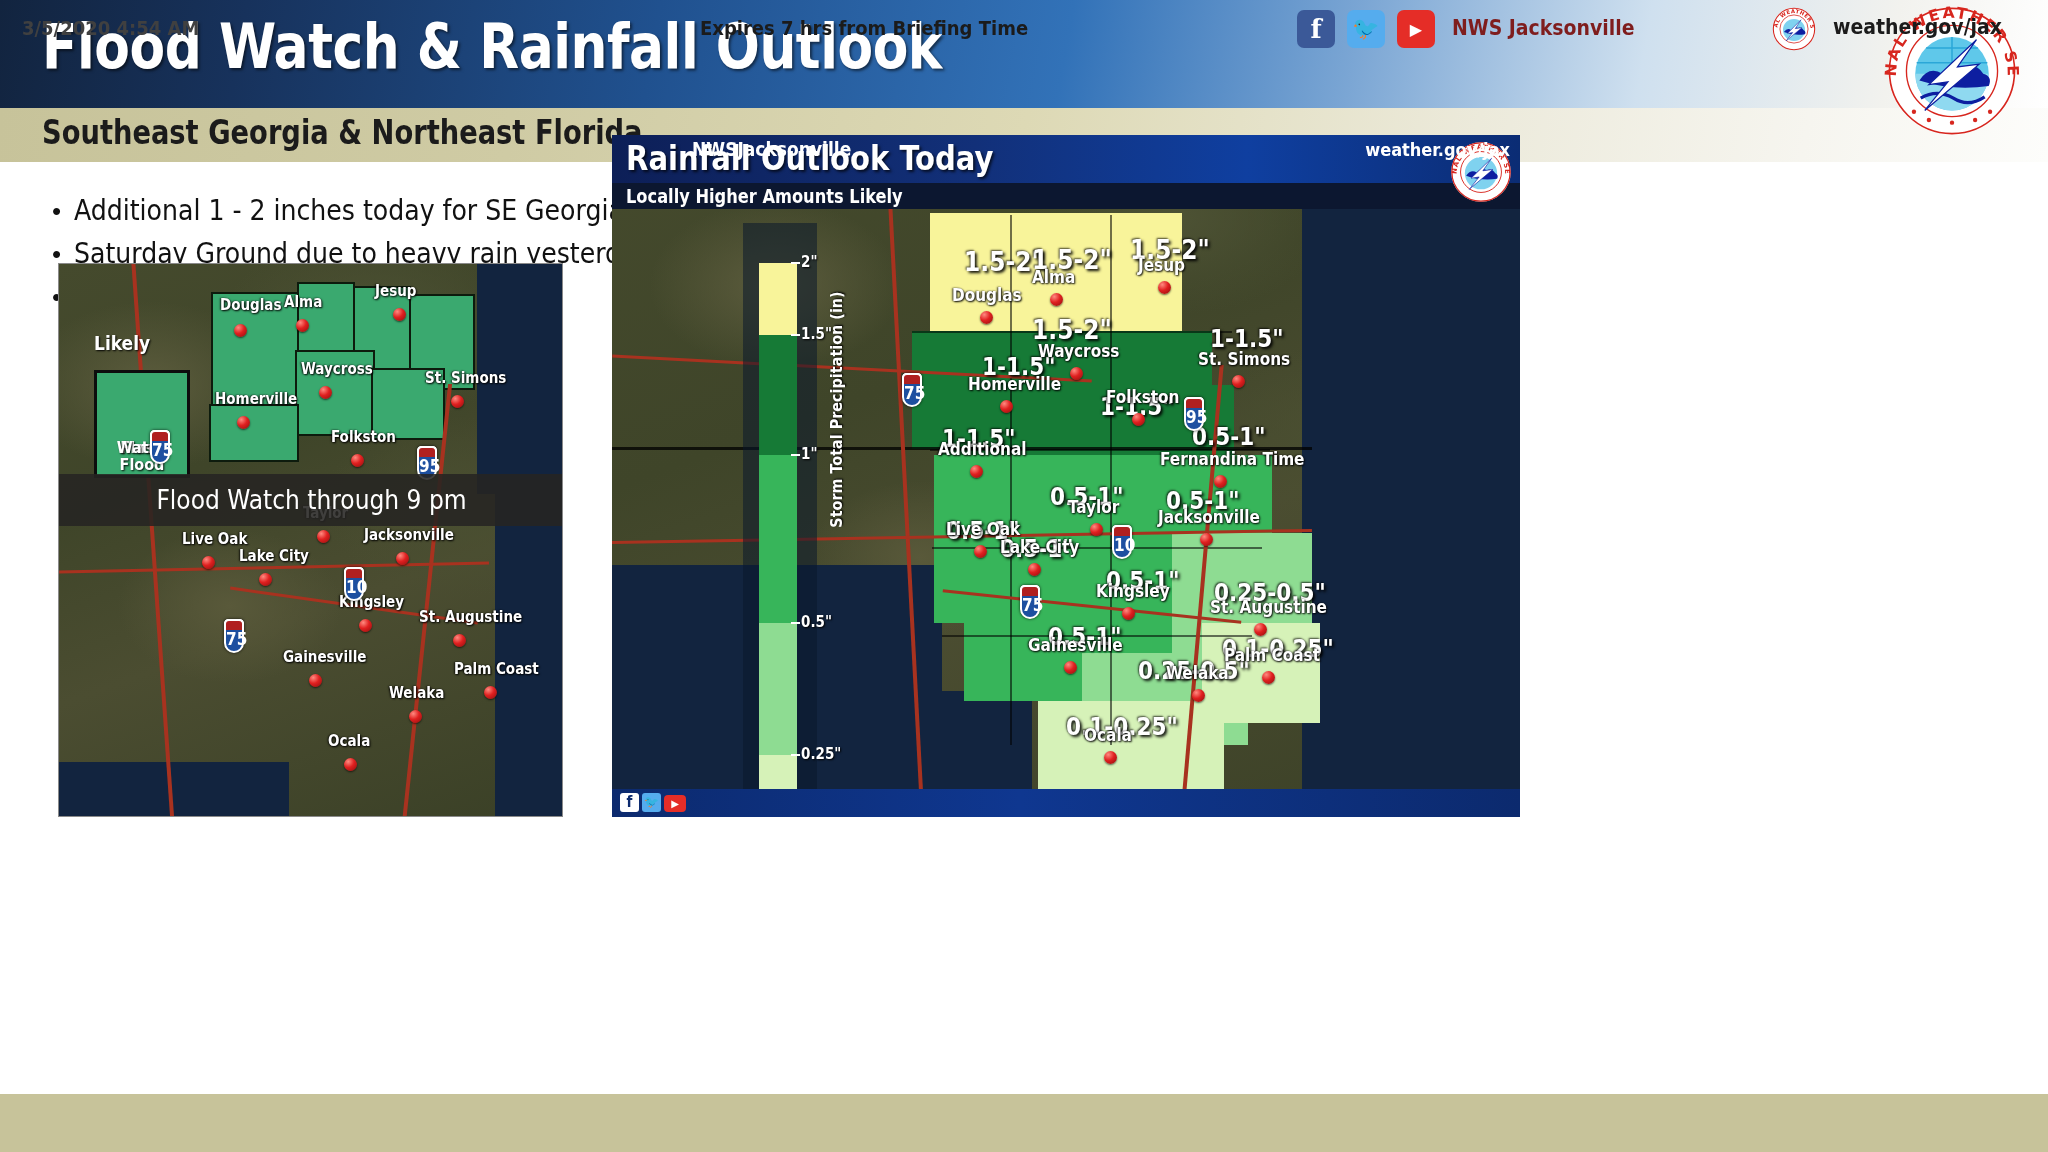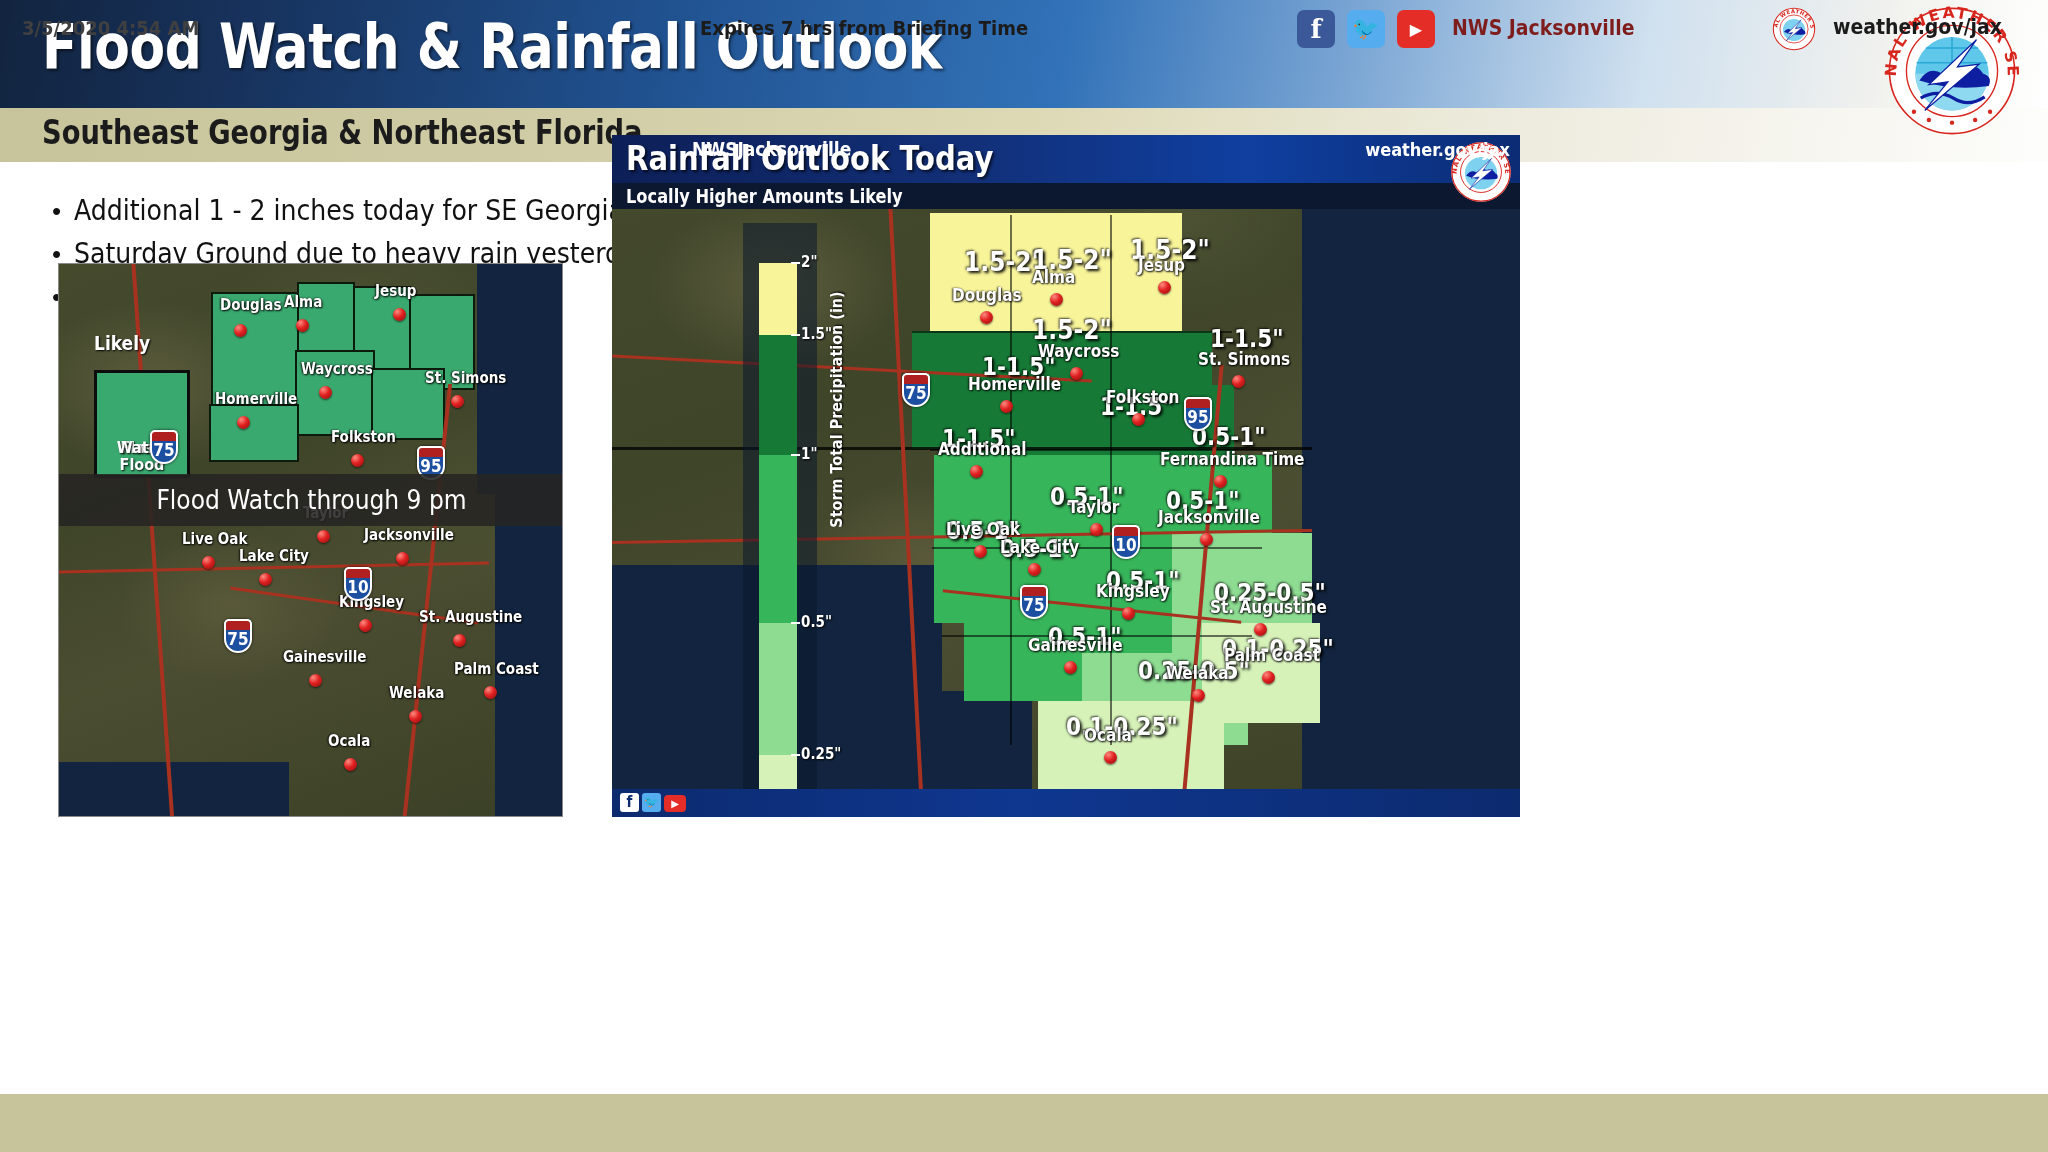--- a/index.html
+++ b/index.html
@@ -90,21 +90,21 @@
     text-shadow: 1px 1px 2px rgba(0,0,0,.95), -1px 0 2px rgba(0,0,0,.8);
     white-space: nowrap;
   }
   .amt-lbl {
     position: absolute; color: #ffffff; font-weight: 700;
     font-family: "DejaVu Sans Condensed","Liberation Sans", sans-serif;
     text-shadow: 2px 2px 3px rgba(0,0,0,.95), -1px -1px 2px rgba(0,0,0,.7);
     white-space: nowrap;
   }
   .shield {
-    position: absolute; width: 28px; height: 34px;
+    position: absolute; width: 20px; height: 34px;
     background: #1d4fa0; border: 2px solid #ffffff; border-radius: 6px 6px 14px 14px;
     color: #fff; font-weight: 700; font-size: 17px; text-align: center;
     line-height: 36px; box-shadow: 0 0 3px rgba(0,0,0,.8);
     font-family: "DejaVu Sans Condensed","Liberation Sans", sans-serif;
   }
   .shield::before {
     content:""; position:absolute; left:-2px; right:-2px; top:-2px; height:9px;
     background:#b02020; border-radius:5px 5px 0 0; border:2px solid #fff; border-bottom:none;
   }
 

